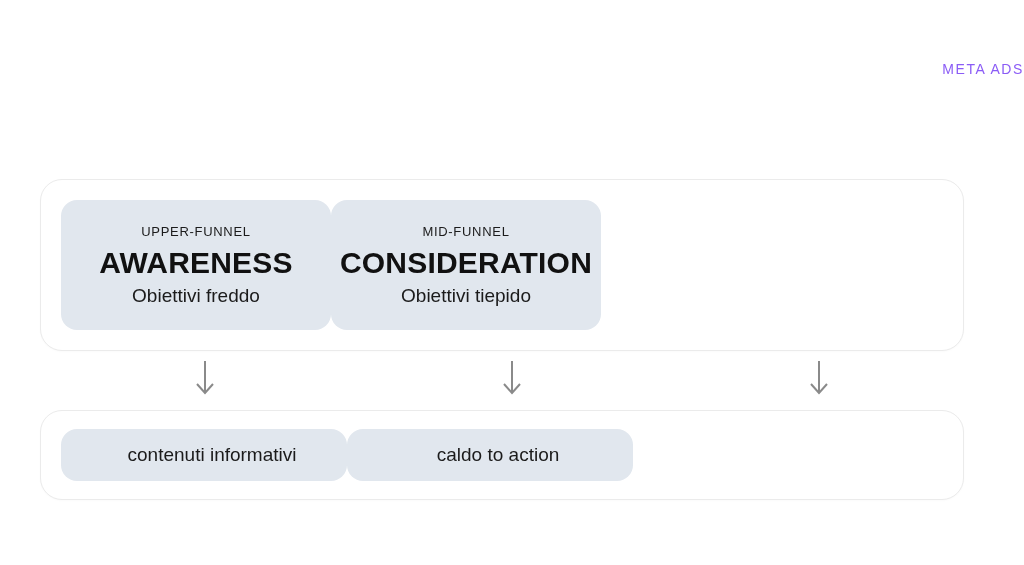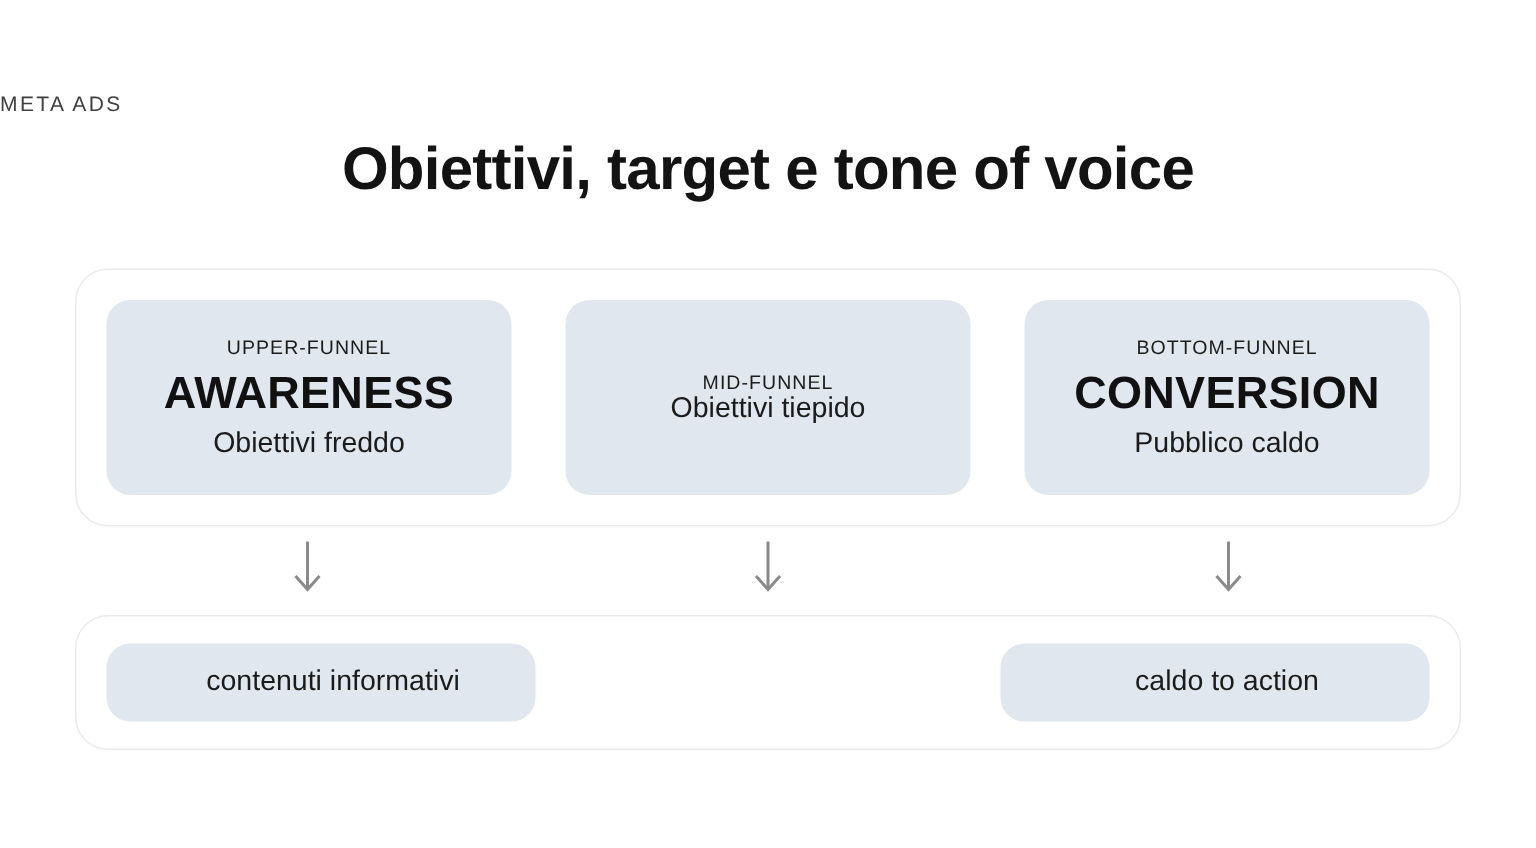--- a/index.html
+++ b/index.html
@@ -14,49 +14,49 @@
     background: #ffffff;
     font-family: "Liberation Sans", sans-serif;
     color: #161616;
     overflow: hidden;
   }
   .eyebrow {
     position: absolute;
     top: 61px;
     left: 0;
     width: 100%;
-    text-align: left;
+    text-align: right;
     font-size: 14px;
     font-weight: 500;
     letter-spacing: 1.6px;
-    color: #404040;
+    color: #8b5cf6;
   }
   .title {
     position: absolute;
     top: 90px;
     left: 0;
     width: 100%;
     text-align: center;
     font-size: 40px;
     line-height: 46px;
     font-weight: 600;
     letter-spacing: -0.5px;
     color: #131313;
   }
   .panel {
     position: absolute;
-    left: 50px;
+    left: 40px;
     width: 924px;
     box-sizing: border-box;
     background: #ffffff;
     border: 1px solid #ebebeb;
     border-radius: 22px;
     display: flex;
     align-items: center;
-    justify-content: space-between;
+    justify-content: flex-start;
     padding: 0 20px;
     box-shadow: 0 1px 2px rgba(0,0,0,0.02);
   }
   .panel-top {
     top: 179px;
     height: 172px;
   }
   .panel-bottom {
     top: 410px;
     height: 90px;
@@ -119,40 +119,35 @@
     padding-left: 16px;
   }
 </style>
 </head>
 <body>
 
 <div class="slide">
 
   <div class="eyebrow">META ADS</div>
 
-  <div class="title">Obiettivi, target e tone of voice</div>
 
   <div class="panel panel-top">
 
     <div class="card">
       <div class="card-level">UPPER-FUNNEL</div>
       <div class="card-name">AWARENESS</div>
       <div class="card-audience">Obiettivi freddo</div>
     </div>
 
     <div class="card">
       <div class="card-level">MID-FUNNEL</div>
+      <div class="card-name">CONSIDERATION</div>
       <div class="card-audience">Obiettivi tiepido</div>
     </div>
 
-    <div class="card">
-      <div class="card-level">BOTTOM-FUNNEL</div>
-      <div class="card-name">CONVERSION</div>
-      <div class="card-audience">Pubblico caldo</div>
-    </div>
 
   </div>
 
   <div class="arrow-row">
     <div class="arrow-cell">
       <svg width="18" height="38" viewBox="0 0 18 38">
         <line x1="9" y1="1" x2="9" y2="32" stroke="#8a8a8a" stroke-width="2"></line>
         <polyline points="1,24 9,33 17,24" fill="none" stroke="#8a8a8a" stroke-width="2"></polyline>
       </svg>
     </div>

